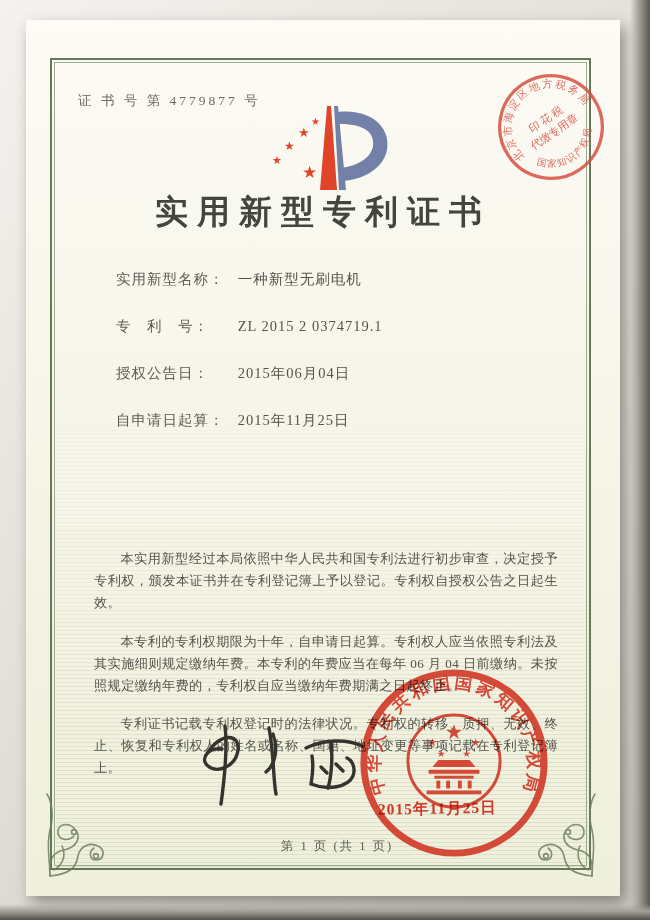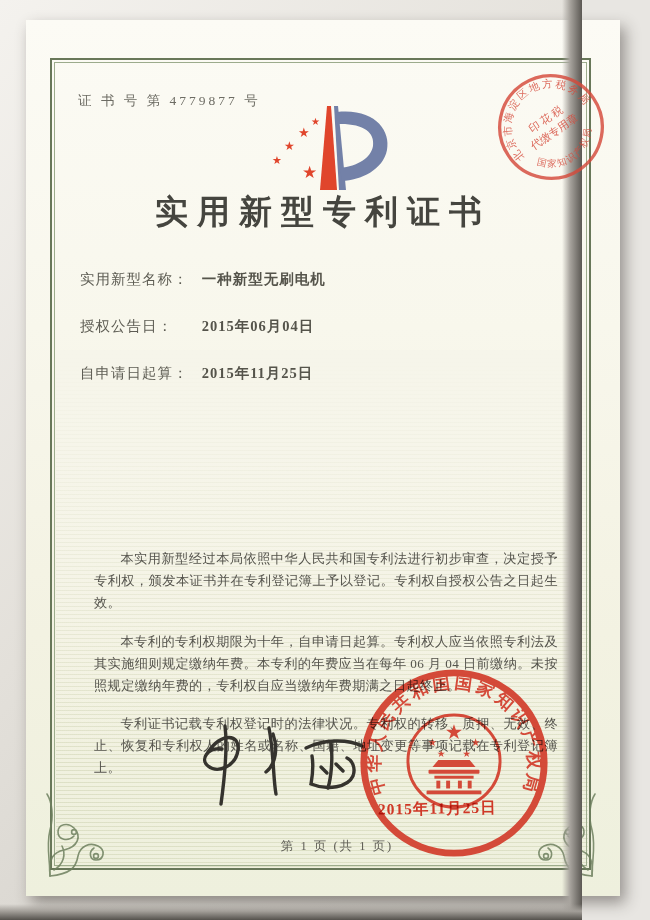--- a/index.html
+++ b/index.html
@@ -2,21 +2,21 @@
 <html><head>
 <meta charset="utf-8">
 <style>
   html,body{margin:0;padding:0;}
   body{
     width:650px;height:920px;overflow:hidden;
     font-family:"Liberation Serif","DejaVu Serif",serif;
     background:#e8e6e2;
   }
   .photo{
-    position:relative;width:582px;height:920px;
+    position:relative;width:650px;height:920px;
     background:linear-gradient(135deg,#f4f2ee 0%,#e3e0da 45%,#ccc9c3 100%);
   }
   .edge-right{
     position:absolute;right:0;top:0;width:20px;height:100%;
     background:linear-gradient(90deg,rgba(150,146,140,0) 0%,#a8a49e 40%,#5b5853 100%);
   }
   .edge-bottom{
     position:absolute;left:0;bottom:0;width:100%;height:16px;
     background:linear-gradient(180deg,rgba(150,146,140,0) 0%,#a39f99 45%,#55524d 100%);
   }
@@ -45,22 +45,22 @@
     position:absolute;left:52px;top:72px;
     font-size:13.5px;letter-spacing:3px;color:#6d6c64;
   }
   .logo{position:absolute;left:236px;top:80px;width:140px;height:96px;}
   .title{
     position:absolute;left:0;right:0;top:170px;text-align:center;
     font-size:33px;font-weight:bold;letter-spacing:9px;color:#45453f;
   }
   .fields{position:absolute;left:54px;top:250px;right:40px;}
   .field-row{margin-bottom:28px;font-size:14.5px;color:#5d5c53;white-space:nowrap;}
-  .field-label{display:inline-block;width:118px;letter-spacing:1px;color:#5d5c53;}
-  .field-value{color:#55544b;letter-spacing:1px;font-weight:bold;}
+  .field-label{display:inline-block;width:118px;letter-spacing:1px;color:#5d5c53;margin-left:36px;}
+  .field-value{color:#55544b;letter-spacing:1px;}
   .paragraphs{
     position:absolute;left:52px;right:46px;top:512px;
     font-size:13.2px;line-height:1.68;color:#55544d;text-align:justify;
   }
   .paragraphs p{margin:16px;text-indent:2em;letter-spacing:.4px;}
 
   .signer{position:absolute;left:60px;top:724px;font-size:14.5px;color:#4e4d46;}
   .signer div{margin-bottom:11px;letter-spacing:2px;}
   .signature{position:absolute;left:150px;top:700px;width:210px;height:90px;}
 
@@ -127,20 +127,24 @@
         <text x="49" y="25" font-size="10" fill="#e0452c">★</text>
         <text x="40" y="78" font-size="17" fill="#e0452c">★</text>
       </svg>
 
       <div class="title">实用新型专利证书</div>
 
       <div class="fields">
         <div class="field-row">
           <span class="field-label">实用新型名称：</span>
           <span class="field-value">一种新型无刷电机</span>
+        </div>
+        <div class="field-row">
+          <span class="field-label">专　利　号：</span>
+          <span class="field-value">ZL 2015 2 0374719.1</span>
         </div>
         <div class="field-row">
           <span class="field-label">授权公告日：</span>
           <span class="field-value">2015年06月04日</span>
         </div>
         <div class="field-row">
           <span class="field-label">自申请日起算：</span>
           <span class="field-value">2015年11月25日</span>
         </div>
       </div>

